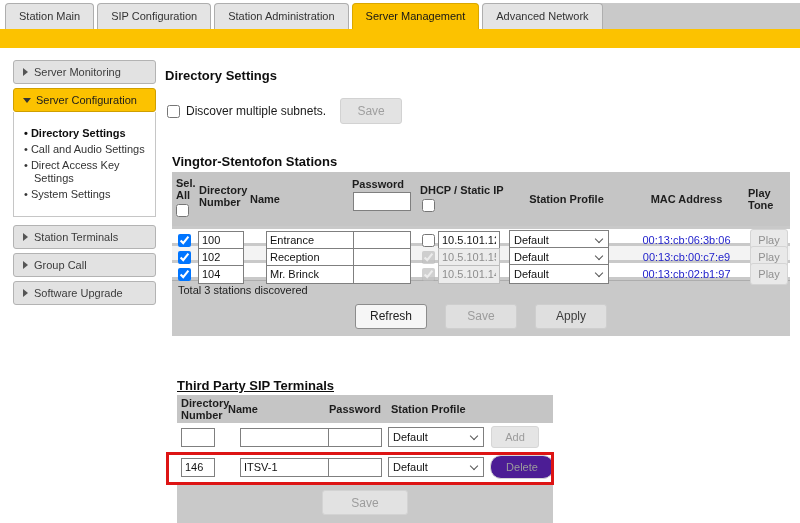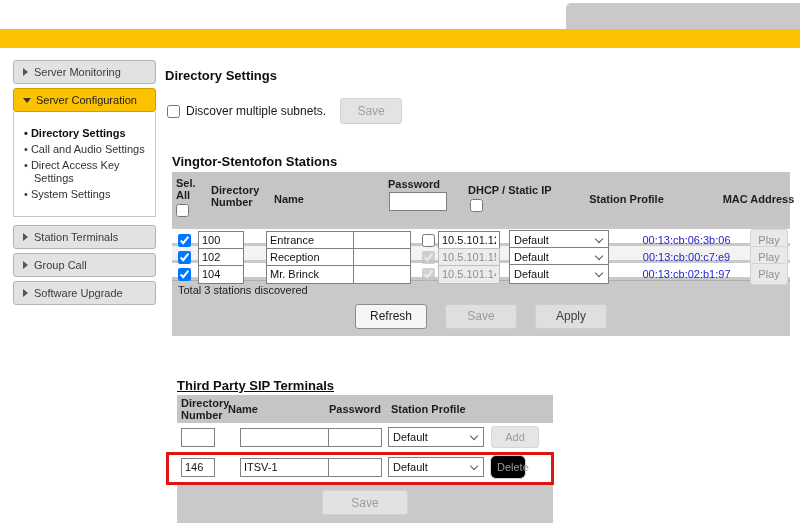--- a/index.html
+++ b/index.html
@@ -38,21 +38,21 @@
   .cb{width:13px;height:13px;margin:0;}
   .lbl{font-size:12px;color:#1a1a1a;margin-left:6px;}
   button{font-family:inherit;cursor:default;}
   .btn-save1{margin-left:14px;width:62px;height:26px;background:#e3e3e3;border:1px solid #d2d2d2;border-radius:3px;
              color:#9f9f9f;font-size:12px;}
 
   
   .st-title{left:7px;top:106px;}
   .st-table{position:absolute;left:7px;top:124px;width:618px;background:#c9c9c9;}
   .st-grid{display:grid;grid-template-columns:24px 52px 104px 68px 88px 117px 123px 42px;}
-  .st-header{height:54px;background:#c5c5c5;gap:12px;}
+  .st-header{height:54px;background:#c5c5c5;}
   .hc{font-size:11px;font-weight:bold;color:#1d1d1d;line-height:12px;}
   .hc-sel{padding:5px 0 0 4px;}
   .hc-sel input{margin:3px 0 0 0;}
   .hc-dir{padding:12px 0 0 3px;}
   .hc-mid{display:flex;align-items:center;}
   .hc-name{padding-left:2px;}
   .hc-pwd{padding-top:6px;}
   .hc-pwd input{margin-top:2px;}
   .hc-dhcp{padding-top:12px;white-space:nowrap;}
   .hc-dhcp input{display:block;margin:3px 0 0 2px;}
@@ -95,34 +95,41 @@
   .tp-hpwd{padding-left:2px;}
   .tp-hprof{padding-left:4px;}
   .tp-row{height:28px;align-items:center;background:#fff;}
   .tp-row.hl{height:32px;position:relative;}
   .w-dir3{width:34px;margin-left:4px;}
   .w-name3{width:118px;margin-left:18px;}
   .w-pwd3{width:54px;margin-left:1px;}
   .sel3{width:96px;margin-left:1px;}
   .btn-add{width:48px;height:22px;background:#e5e5e5;border:1px solid #d6d6d6;border-radius:3px;color:#9c9c9c;
            font-size:11px;margin-left:4px;}
-  .btn-del{width:36px;height:24px;background:#000000;border:1px solid #d6d6d6;border-radius:6px;color:#9c9c9c;
+  .btn-del{width:64px;height:24px;background:#4c1d95;border:1px solid #d6d6d6;border-radius:11px;color:#9c9c9c;
            font-size:11px;margin-left:3px;}
   .hl-box{position:absolute;left:-11px;right:-1px;top:1px;bottom:-2px;border:3px solid #dd1414;box-sizing:border-box;
           pointer-events:none;z-index:4;}
   .tp-save-row{height:40px;display:flex;justify-content:center;align-items:flex-start;padding-top:7px;box-sizing:border-box;}
   .btn-save3{width:86px;height:25px;background:#e2e2e2;border:1px solid #d3d3d3;border-radius:3px;color:#9c9c9c;font-size:12px;}
 </style>
 </head>
 <body>
 
 <div class="page">
 
   <div class="tabbar">
     <div class="tabfill"></div>
+    <div class="tabs">
+      <div class="tab">Station Main</div>
+      <div class="tab">SIP Configuration</div>
+      <div class="tab">Station Administration</div>
+      <div class="tab active">Server Management</div>
+      <div class="tab">Advanced Network</div>
+    </div>
   </div>
   <div class="yellowbar"></div>
 
   <div class="sidebar">
     <div class="side-btn">
       <span class="tri-r"></span>
       <span>Server Monitoring</span>
     </div>
     <div class="side-btn active">
       <span class="tri-d"></span>

